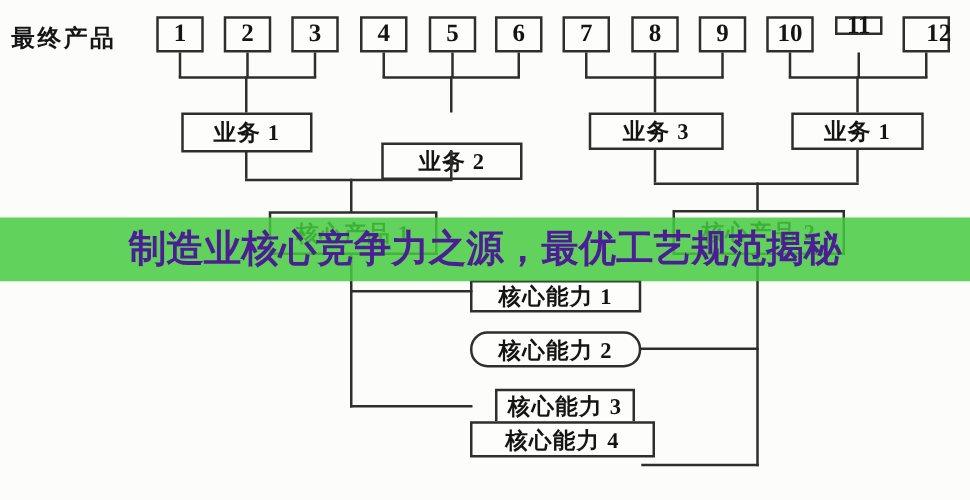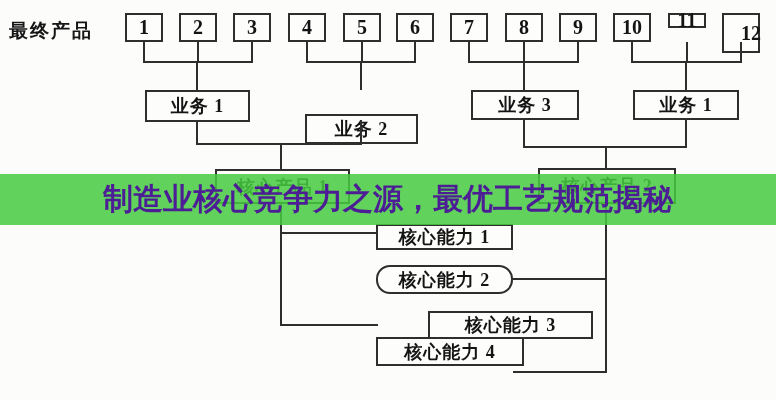--- a/index.html
+++ b/index.html
@@ -64,30 +64,30 @@
       <div class="box num-box" style="left: 179px; top: 13px; width: 38px; height: 29px;">2</div>
       <div class="box num-box" style="left: 233px; top: 13px; width: 38px; height: 29px;">3</div>
       <div class="box num-box" style="left: 288px; top: 13px; width: 38px; height: 29px;">4</div>
       <div class="box num-box" style="left: 343px; top: 13px; width: 38px; height: 29px;">5</div>
       <div class="box num-box" style="left: 396px; top: 13px; width: 38px; height: 29px;">6</div>
       <div class="box num-box" style="left: 450px; top: 13px; width: 38px; height: 29px;">7</div>
       <div class="box num-box" style="left: 505px; top: 13px; width: 38px; height: 29px;">8</div>
       <div class="box num-box" style="left: 559px; top: 13px; width: 38px; height: 29px;">9</div>
       <div class="box num-box" style="left: 613px; top: 13px; width: 38px; height: 29px;">10</div>
       <div class="box num-box" style="left: 668px; top: 13px; width: 38px; height: 15px;">11</div>
-      <div class="box num-box" style="left: 722px; top: 13px; width: 38px; height: 40px; padding-left: 20px;">12</div>
+      <div class="box num-box" style="left: 722px; top: 13px; width: 38px; height: 29px; padding-left: 20px;">12</div>
       <div class="box cjk-box" style="left: 145px; top: 90px; width: 105px; height: 32px;">业务 1</div>
       <div class="box cjk-box" style="left: 305px; top: 90px; width: 113px; height: 30px; margin-top: 24px;">业务 2</div>
       <div class="box cjk-box" style="left: 471px; top: 90px; width: 108px; height: 30px;">业务 3</div>
       <div class="box cjk-box" style="left: 633px; top: 90px; width: 106px; height: 30px;">业务 1</div>
       <div class="box cjk-box" style="left: 215px; top: 169px; width: 135px; height: 35px;">核心产品 1</div>
       <div class="box cjk-box" style="left: 538px; top: 168px; width: 138px; height: 36px;">核心产品 2</div>
       <div class="box cjk-box" style="left: 376px; top: 224px; width: 137px; height: 26px;">核心能力 1</div>
       <div class="box cjk-box" style="left: 376px; top: 265px; width: 137px; height: 29px; border-radius: 14px;">核心能力 2</div>
-      <div class="box cjk-box" style="left: 388px; top: 311px; width: 165px; height: 28px; margin-left: 40px;">核心能力 3</div>
+      <div class="box cjk-box" style="left: 356px; top: 311px; width: 112px; height: 28px; margin-left: 40px;">核心能力 3</div>
       <div class="box cjk-box" style="left: 376px; top: 337px; width: 148px; height: 29px;">核心能力 4</div>
     </div>
   <div id="lines">
       <div class="line" style="left: 143px; top: 42px; width: 2px; height: 20px; background: rgb(46, 46, 46);"></div>
       <div class="line" style="left: 197px; top: 42px; width: 2px; height: 20px; background: rgb(46, 46, 46);"></div>
       <div class="line" style="left: 251px; top: 42px; width: 2px; height: 20px; background: rgb(46, 46, 46);"></div>
       <div class="line" style="left: 306px; top: 42px; width: 2px; height: 20px; background: rgb(46, 46, 46);"></div>
       <div class="line" style="left: 361px; top: 42px; width: 2px; height: 20px; background: rgb(46, 46, 46);"></div>
       <div class="line" style="left: 414px; top: 42px; width: 2px; height: 20px; background: rgb(46, 46, 46);"></div>
       <div class="line" style="left: 468px; top: 42px; width: 2px; height: 20px; background: rgb(46, 46, 46);"></div>

